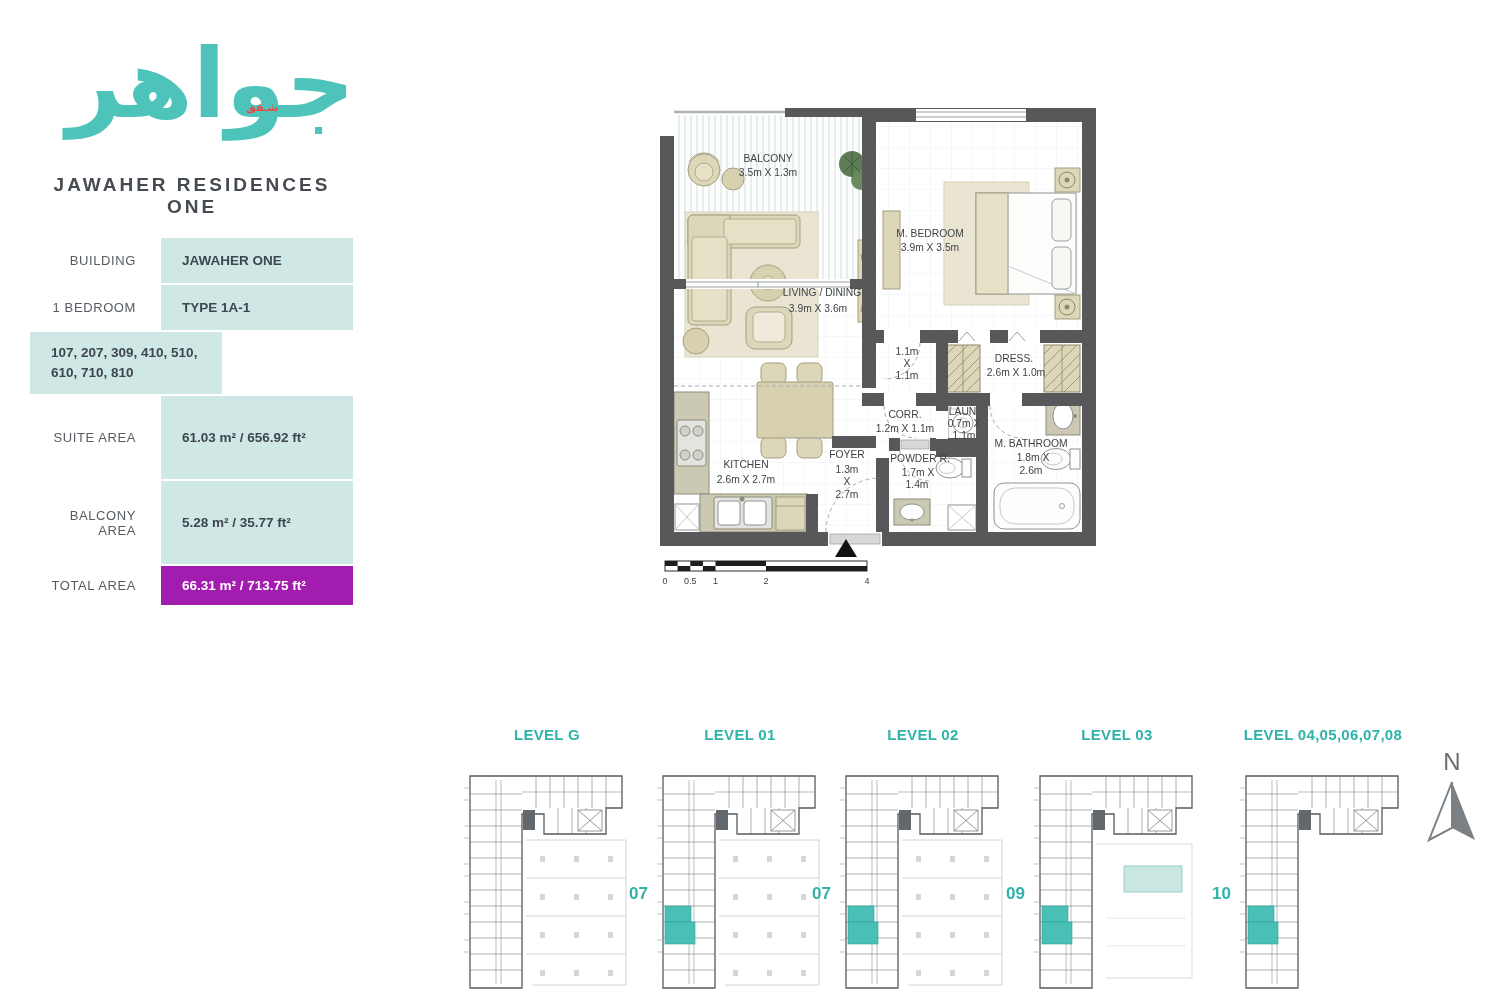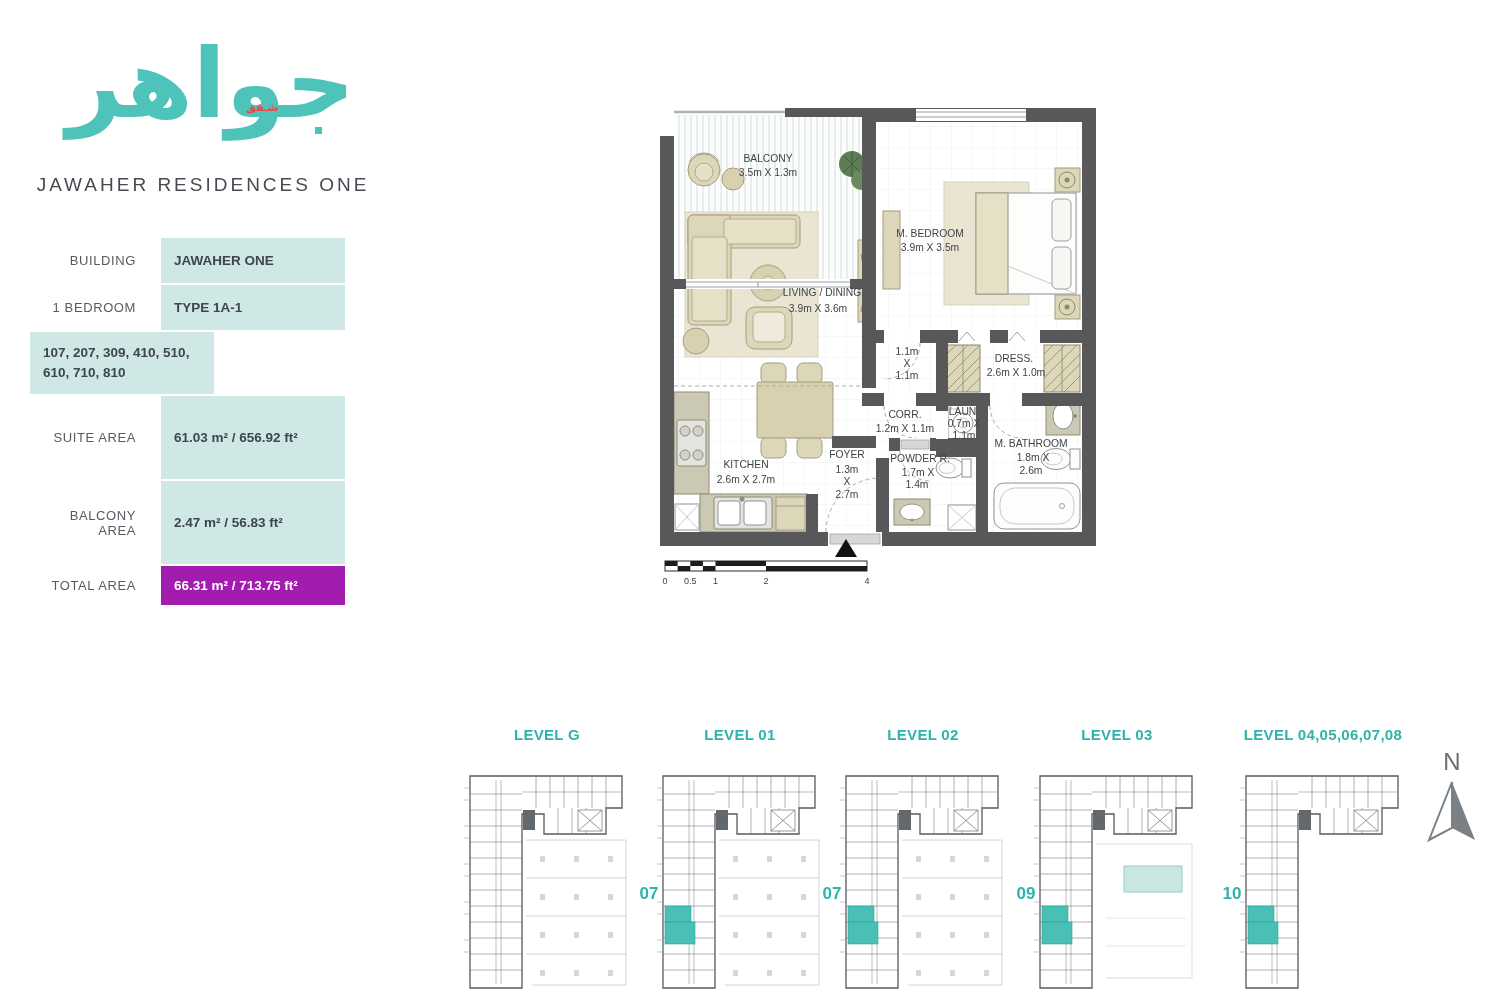--- a/index.html
+++ b/index.html
@@ -4,36 +4,36 @@
 <style>
   html,body{margin:0;padding:0;background:#fff;}
   #page{position:relative;width:1509px;height:1005px;background:#ffffff;overflow:hidden;
         font-family:"Liberation Sans",sans-serif;color:#42484d;}
   
   .logo-ar{position:absolute;left:75px;top:22px;width:280px;text-align:center;
            font-family:"DejaVu Sans",sans-serif;font-weight:bold;font-size:96px;line-height:1.3;
            color:#4ec3b9;direction:rtl;}
   .logo-sub{position:absolute;left:246px;top:101px;font-family:"DejaVu Sans",sans-serif;
             font-weight:bold;font-size:11px;color:#ef4444;direction:rtl;}
-  .brand{position:absolute;left:36px;top:174px;width:334px;text-align:center;
-         font-size:19px;font-weight:normal;letter-spacing:3px;color:#454b50;}
+  .brand{position:absolute;left:25px;top:174px;width:334px;text-align:center;
+         font-size:19px;font-weight:bold;letter-spacing:3px;color:#454b50;}
   
   .info{position:absolute;left:30px;top:238px;}
   .irow{display:flex;margin-bottom:2px;}
   .ilabel{width:106px;margin-right:25px;display:flex;align-items:center;justify-content:flex-end;
           font-size:13px;letter-spacing:.6px;color:#565c61;text-align:right;}
-  .ival{width:171px;padding-left:13px;display:flex;align-items:center;background:#cfe8e5;
+  .ival{width:171px;padding-left:21px;display:flex;align-items:center;background:#cfe8e5;
         font-weight:bold;font-size:13.5px;color:#3e464d;line-height:1.45;}
   .h1{height:45px}.h2{height:45px}.h3{height:62px}.h4{height:83px}.h5{height:83px}.h6{height:39px}
   .total .ival{background:#a21caf;color:#ffffff;}
   
   .lv{position:absolute;top:700px;width:190px;}
   .lv-label{text-align:center;color:#2fb3aa;font-weight:bold;font-size:15px;letter-spacing:.3px;height:20px;margin-top:26px;}
   .lv svg{display:block;margin:14px auto 0 auto;}
-  .unit{position:absolute;left:-16px;top:184px;width:40px;text-align:center;
+  .unit{position:absolute;left:-16px;top:184px;width:40px;
         font-size:17px;font-weight:bold;color:#2fb3aa;}
   
   .north{position:absolute;left:1407px;top:748px;width:90px;text-align:center;}
   .north .n-label{font-size:24px;color:#6a6f74;margin-bottom:0px;}
   
   text{font-family:"Liberation Sans",sans-serif;}
   .rlab{font-size:10.3px;fill:#3e4347;}
   .slab{font-size:9px;fill:#3a3f42;}
 </style>
 </head>
@@ -56,21 +56,21 @@
     </div>
     <div class="irow">
       <div class="ival h3">107, 207, 309, 410, 510, 610, 710, 810</div>
     </div>
     <div class="irow">
       <div class="ilabel h4">SUITE AREA</div>
       <div class="ival h4">61.03 m² / 656.92 ft²</div>
     </div>
     <div class="irow">
       <div class="ilabel h5">BALCONY AREA</div>
-      <div class="ival h5">2.47 m² / 56.83 ft²</div>
+      <div class="ival h5">5.28 m² / 35.77 ft²</div>
     </div>
     <div class="irow total">
       <div class="ilabel h6">TOTAL AREA</div>
       <div class="ival h6">66.31 m² / 713.75 ft²</div>
     </div>
   </div>
 
   <svg viewBox="0 0 440 480" style="position:absolute;left:658px;top:106px;width:440px;height:480px;">
     <defs>
       <pattern id="g" width="21" height="21" patternUnits="userSpaceOnUse">

